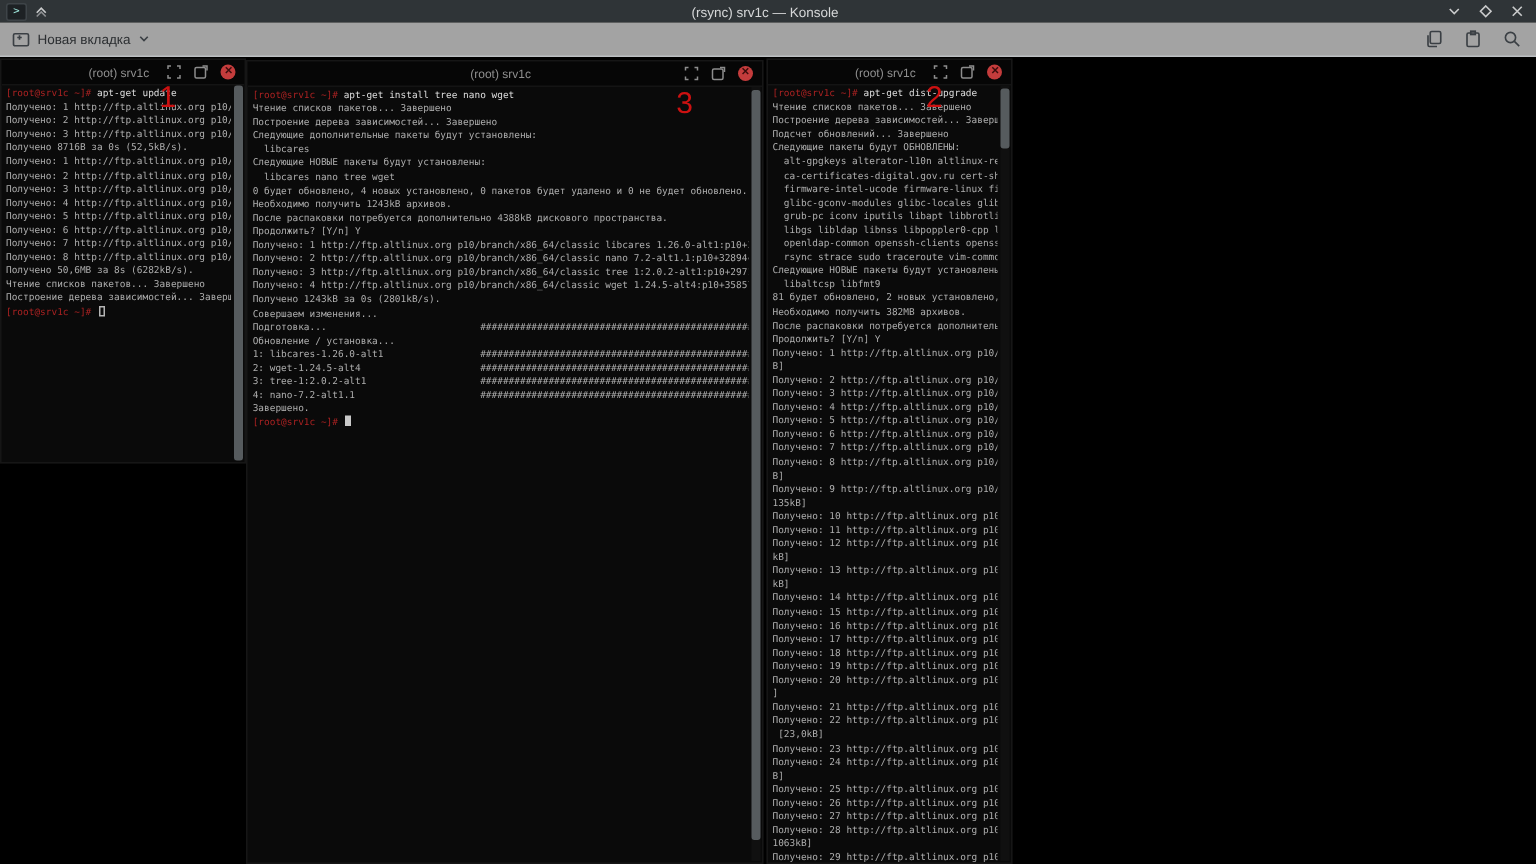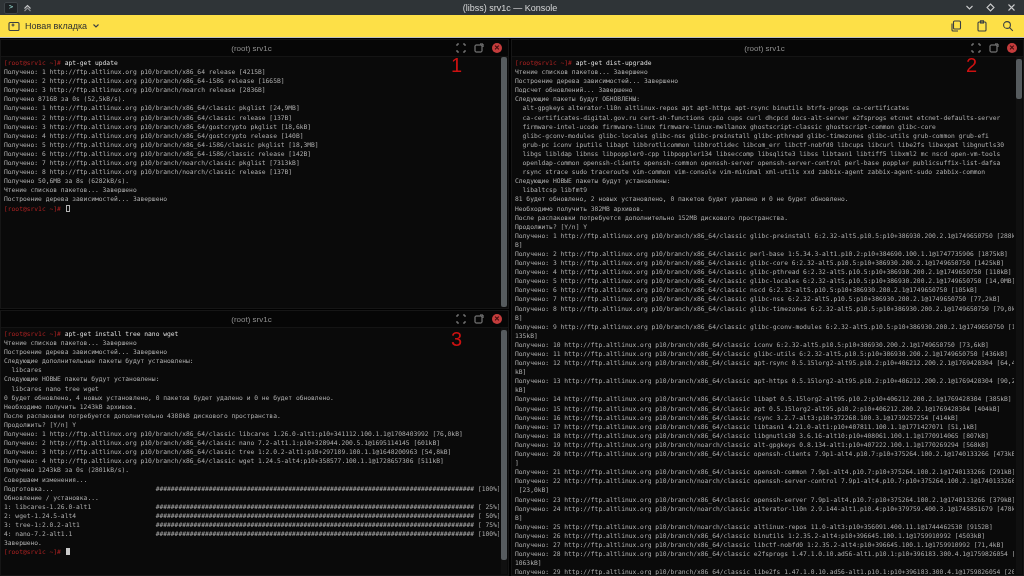--- a/index.html
+++ b/index.html
@@ -8,29 +8,29 @@
   
   .titlebar{position:absolute;left:0;top:0;width:1024px;height:15px;background:#2f3437;
             display:flex;align-items:center;color:#d6d7d8;font-size:9px;}
   .tb-left{display:flex;align-items:center;gap:5px;padding-left:4px;width:120px;}
   .app-icon{width:12px;height:10px;background:#1d2124;border:1px solid #3e4448;border-radius:2px;
             color:#9fe8dd;font-size:7px;line-height:9px;text-align:center;font-family:"DejaVu Sans Mono",monospace;}
   .tb-title{flex:1;text-align:center;white-space:nowrap;}
   .tb-controls{display:flex;align-items:center;gap:12px;padding-right:8px;width:120px;justify-content:flex-end;}
   .tb-controls svg{display:block;}
   
-  .toolbar{position:absolute;left:0;top:15px;width:1024px;height:23px;background:#fde047;
+  .toolbar{position:absolute;left:0;top:15px;width:1024px;height:23px;background:#a3a3a3;
            border-bottom:1px solid #bcbfc2;display:flex;align-items:center;color:#2b2e31;font-size:9px;box-sizing:border-box;}
   .tbtn{display:flex;align-items:center;gap:5px;padding:0 8px;height:100%;cursor:default;}
   .tbtn svg{display:block;}
   .tb-spacer{flex:1;}
   .tool-icons{display:flex;align-items:center;gap:14px;padding-right:10px;}
   
   .content{position:absolute;left:0;top:39px;width:1024px;height:537px;background:#000;display:flex;}
-  .col{display:flex;flex-direction:column;}
+  .col{display:flex;flex-direction:row;}
   .col.left{width:509px;}
   .col.right{width:513px;margin-left:2px;}
   .pane{position:relative;background:#0a0a0a;overflow:hidden;border:1px solid #161616;box-sizing:border-box;}
   .pane.p1{height:270px;}
   .pane.p3{flex:1;margin-top:1px;}
   .pane.p2{height:537px;}
   .pane-header{height:16px;display:flex;align-items:center;background:#060606;border-bottom:1px solid #141414;}
   .ph-spacer{width:58px;}
   .ph-title{flex:1;text-align:center;color:#8f8f8f;font-size:8px;}
   .ph-icons{display:flex;align-items:center;gap:8px;padding-right:6px;width:58px;justify-content:flex-end;}
@@ -65,21 +65,21 @@
 <div class="window">
 
   <div class="titlebar">
     <div class="tb-left">
       <span class="app-icon">&gt;</span>
       <svg width="9" height="9" viewBox="0 0 9 9">
         <path class="icon-stroke-light" d="M1.5 5.5 L4.5 2.5 L7.5 5.5"></path>
           <path class="icon-stroke-light" d="M1.5 8 L4.5 5 L7.5 8" opacity="0.6"></path>
       </svg>
     </div>
-    <div class="tb-title">(libss) srv1c — Konsole</div>
+    <div class="tb-title">(rsync) srv1c — Konsole</div>
     <div class="tb-controls">
       <svg width="9" height="9" viewBox="0 0 9 9">
         <path class="icon-stroke-light" d="M1.5 3 L4.5 6 L7.5 3"></path>
       </svg>
       <svg width="9" height="9" viewBox="0 0 9 9">
         <path class="icon-stroke-light" d="M4.5 1 L8 4.5 L4.5 8 L1 4.5 Z"></path>
       </svg>
       <svg width="9" height="9" viewBox="0 0 9 9">
         <path class="icon-stroke-light" d="M1.5 1.5 L7.5 7.5 M7.5 1.5 L1.5 7.5"></path>
       </svg>

